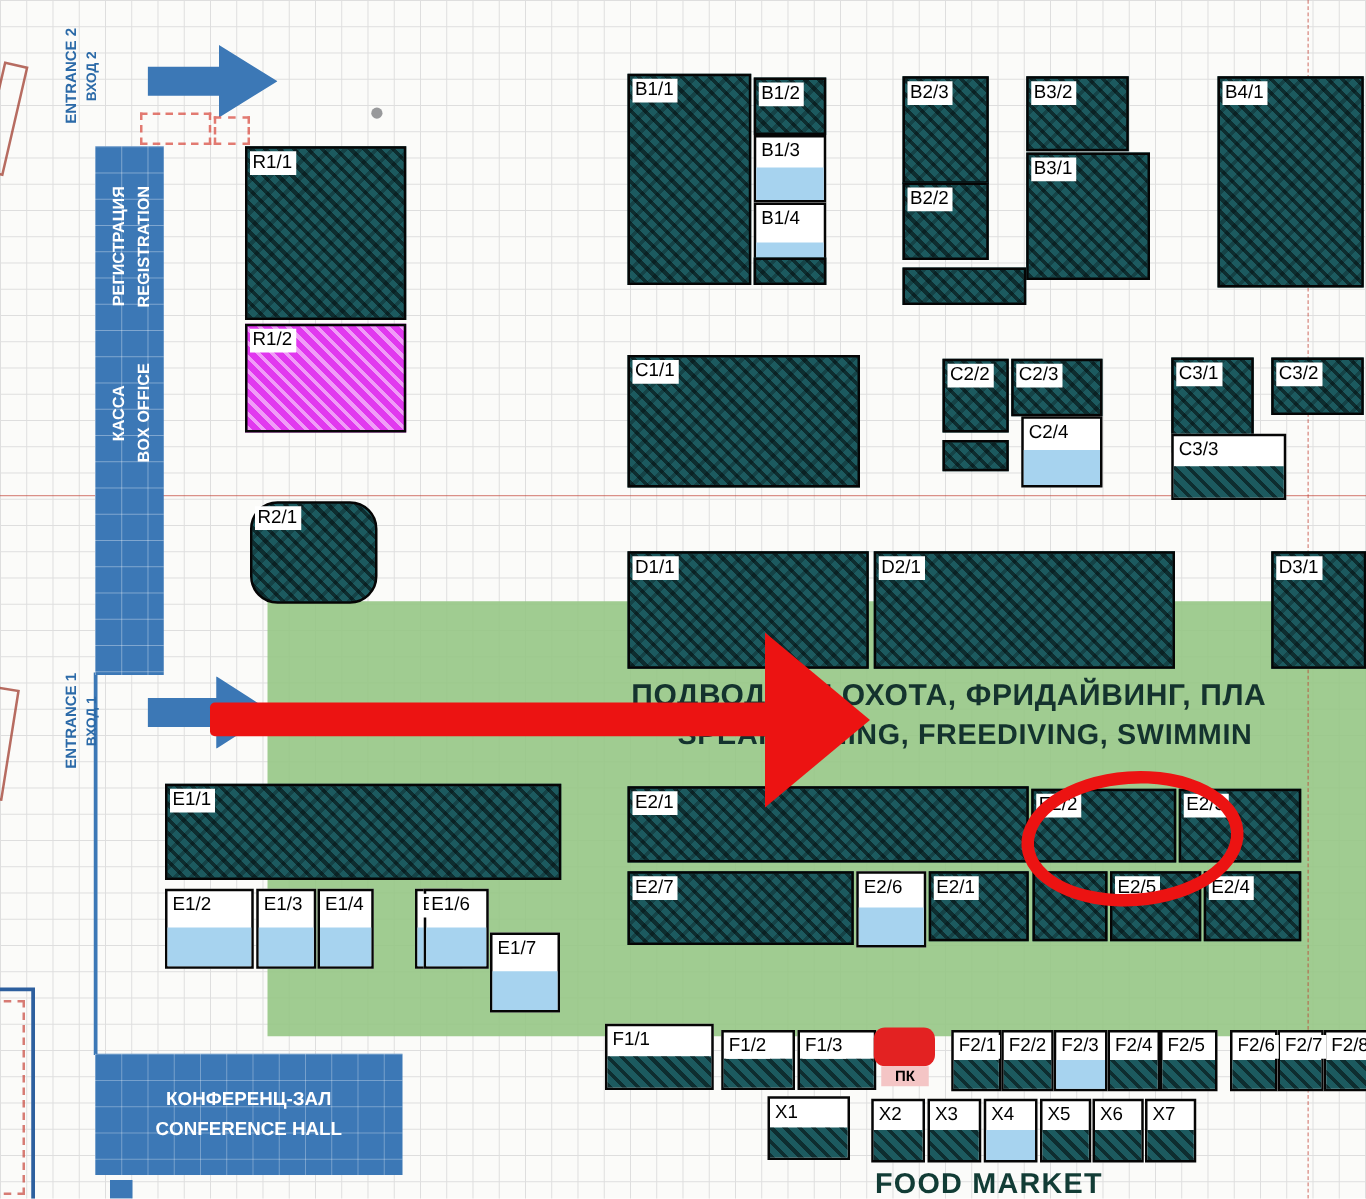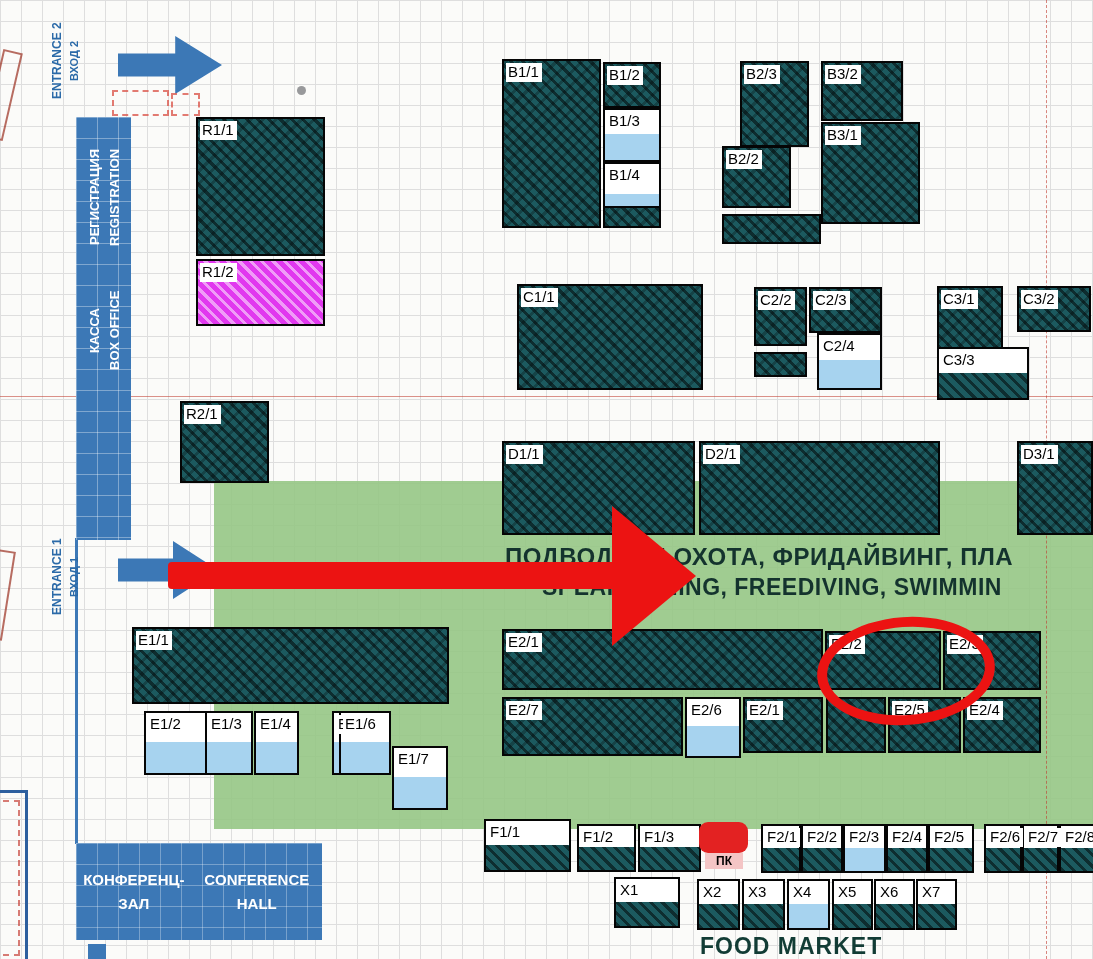--- a/index.html
+++ b/index.html
@@ -26,21 +26,21 @@
       linear-gradient(90deg,rgba(255,255,255,.35) 1px, transparent 1px);
     background-size:21px 21px;z-index:5;}
   #wall-left{position:absolute;left:75px;top:538px;width:3px;height:306px;
     background:var(--map-blue,#3c78b6);z-index:4;}
   #conference{position:absolute;left:76px;top:843px;width:246px;height:97px;
     background-color:var(--map-blue,#3c78b6);
     background-image:
       linear-gradient(rgba(255,255,255,.3) 1px, transparent 1px),
       linear-gradient(90deg,rgba(255,255,255,.3) 1px, transparent 1px);
     background-size:21px 21px;
-    display:flex;align-items:center;justify-content:center;
+    display:flex;flex-direction:column;align-items:center;justify-content:center;
     color:#fff;font-weight:bold;font-size:15px;line-height:1.55;z-index:5;text-align:center;}
   #conf-stub{position:absolute;left:88px;top:944px;width:18px;height:15px;
     background:var(--map-blue,#3c78b6);z-index:5;}
   
   .vtext{position:absolute;writing-mode:vertical-rl;transform:rotate(180deg);
     font-weight:bold;text-align:center;white-space:nowrap;z-index:6;}
   #ent2-en{left:50px;top:6px;height:110px;font-size:12px;color:#2b6aa8;}
   #ent2-ru{left:68px;top:6px;height:110px;font-size:11px;color:#2b6aa8;}
   #ent1-en{left:50px;top:524px;height:106px;font-size:12px;color:#2b6aa8;}
   #ent1-ru{left:68px;top:524px;height:106px;font-size:11px;color:#2b6aa8;}
@@ -133,53 +133,56 @@
   <div id="conference">
     <span>КОНФЕРЕНЦ-ЗАЛ</span>
     <span>CONFERENCE HALL</span>
   </div>
   <div id="conf-stub"></div>
 
   <div id="booth-layer">
       <div class="booth dark" style="left: 196px; top: 117px; width: 129px; height: 139px;">
         <span class="booth-label">R1/1</span>
       </div>
-      <div class="booth magenta" style="left: 196px; top: 259px; width: 129px; height: 67px;">
+      <div class="booth magenta" style="left: 196px; top: 259px; width: 129px; height: 87px;">
         <span class="booth-label">R1/2</span>
       </div>
-      <div class="booth dark" style="left: 180px; top: 401px; width: 89px; height: 82px;">
+      <div class="booth dark" style="left: 200px; top: 401px; width: 102px; height: 82px; border-radius: 22px;">
         <span class="booth-label">R2/1</span>
       </div>
       <div class="booth dark" style="left: 502px; top: 59px; width: 99px; height: 169px;">
         <span class="booth-label">B1/1</span>
       </div>
       <div class="booth dark" style="left: 603px; top: 62px; width: 58px; height: 46px;">
         <span class="booth-label">B1/2</span>
       </div>
       <div class="booth split-light" style="left: 603px; top: 108px; width: 58px; height: 54px;">
         <span class="booth-label">B1/3</span>
       </div>
       <div class="booth split-light" style="left: 603px; top: 162px; width: 58px; height: 66px;">
         <span class="booth-label">B1/4</span>
       </div>
       <div class="booth dark" style="left: 603px; top: 206px; width: 58px; height: 22px;"></div>
-      <div class="booth dark" style="left: 740px; top: 61px; width: 69px; height: 86px;">
+      <div class="booth dark" style="left: 722px; top: 61px; width: 69px; height: 86px;">
         <span class="booth-label">B2/3</span>
       </div>
       <div class="booth dark" style="left: 821px; top: 61px; width: 82px; height: 60px;">
         <span class="booth-label">B3/2</span>
       </div>
       <div class="booth dark" style="left: 722px; top: 146px; width: 69px; height: 62px;">
         <span class="booth-label">B2/2</span>
       </div>
       <div class="booth dark" style="left: 722px; top: 214px; width: 99px; height: 30px;"></div>
       <div class="booth dark" style="left: 821px; top: 122px; width: 99px; height: 102px;">
         <span class="booth-label">B3/1</span>
       </div>
-      <div class="booth dark" style="left: 502px; top: 284px; width: 186px; height: 106px; margin-left: 15px;">
+      <div class="booth dark" style="left: 974px; top: 61px; width: 117px; height: 169px;">
+        <span class="booth-label">B4/1</span>
+      </div>
+      <div class="booth dark" style="left: 502px; top: 284px; width: 186px; height: 106px;">
         <span class="booth-label">C1/1</span>
       </div>
       <div class="booth dark" style="left: 754px; top: 287px; width: 53px; height: 59px;">
         <span class="booth-label">C2/2</span>
       </div>
       <div class="booth dark" style="left: 754px; top: 352px; width: 53px; height: 25px;"></div>
       <div class="booth dark" style="left: 809px; top: 287px; width: 73px; height: 46px; padding-left: 45px;">
         <span class="booth-label">C2/3</span>
       </div>
       <div class="booth split-light" style="left: 817px; top: 333px; width: 65px; height: 57px;">
@@ -199,21 +202,21 @@
       </div>
       <div class="booth dark" style="left: 699px; top: 441px; width: 241px; height: 94px;">
         <span class="booth-label">D2/1</span>
       </div>
       <div class="booth dark" style="left: 1017px; top: 441px; width: 76px; height: 94px;">
         <span class="booth-label">D3/1</span>
       </div>
       <div class="booth dark" style="left: 132px; top: 627px; width: 317px; height: 77px;">
         <span class="booth-label">E1/1</span>
       </div>
-      <div class="booth split-light" style="left: 132px; top: 711px; width: 71px; height: 64px; margin-left: 12px;">
+      <div class="booth split-light" style="left: 132px; top: 711px; width: 71px; height: 64px;">
         <span class="booth-label">E1/2</span>
       </div>
       <div class="booth split-light" style="left: 205px; top: 711px; width: 48px; height: 64px;">
         <span class="booth-label">E1/3</span>
       </div>
       <div class="booth split-light" style="left: 254px; top: 711px; width: 45px; height: 64px;">
         <span class="booth-label">E1/4</span>
       </div>
       <div class="booth split-light" style="left: 300px; top: 711px; width: 38px; height: 64px; margin-left: 32px;">
         <span class="booth-label">E1/5</span>

